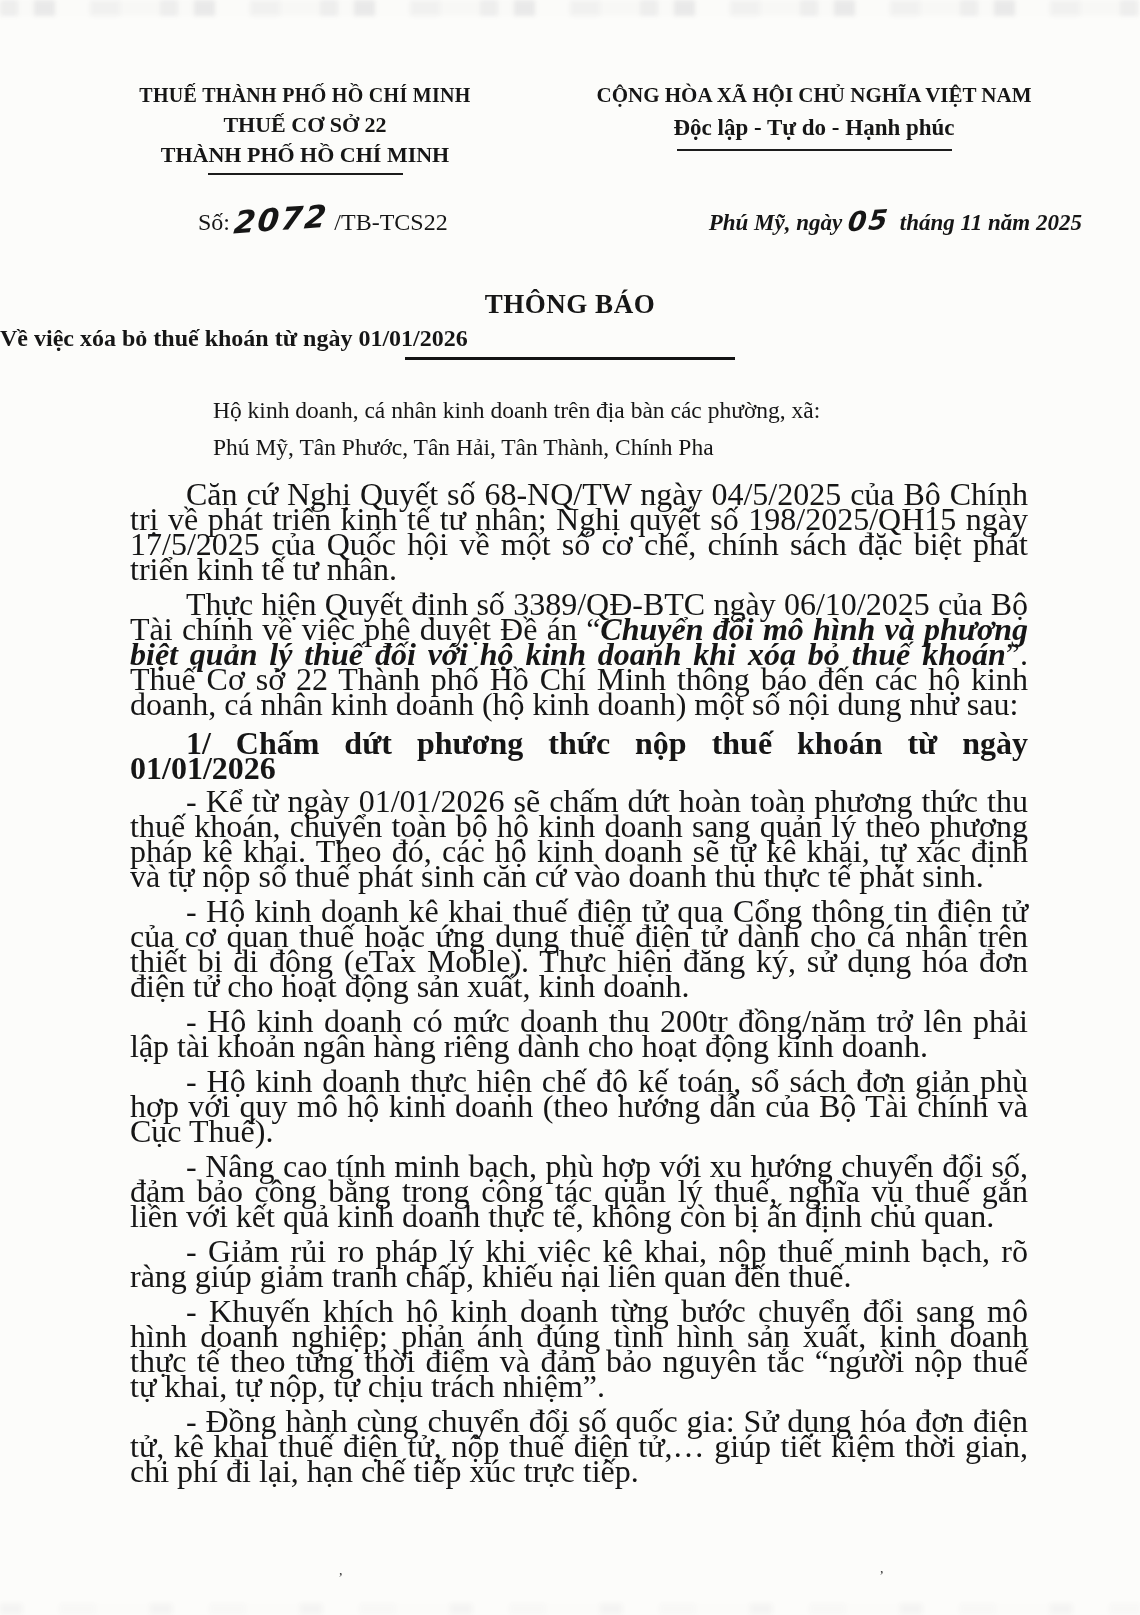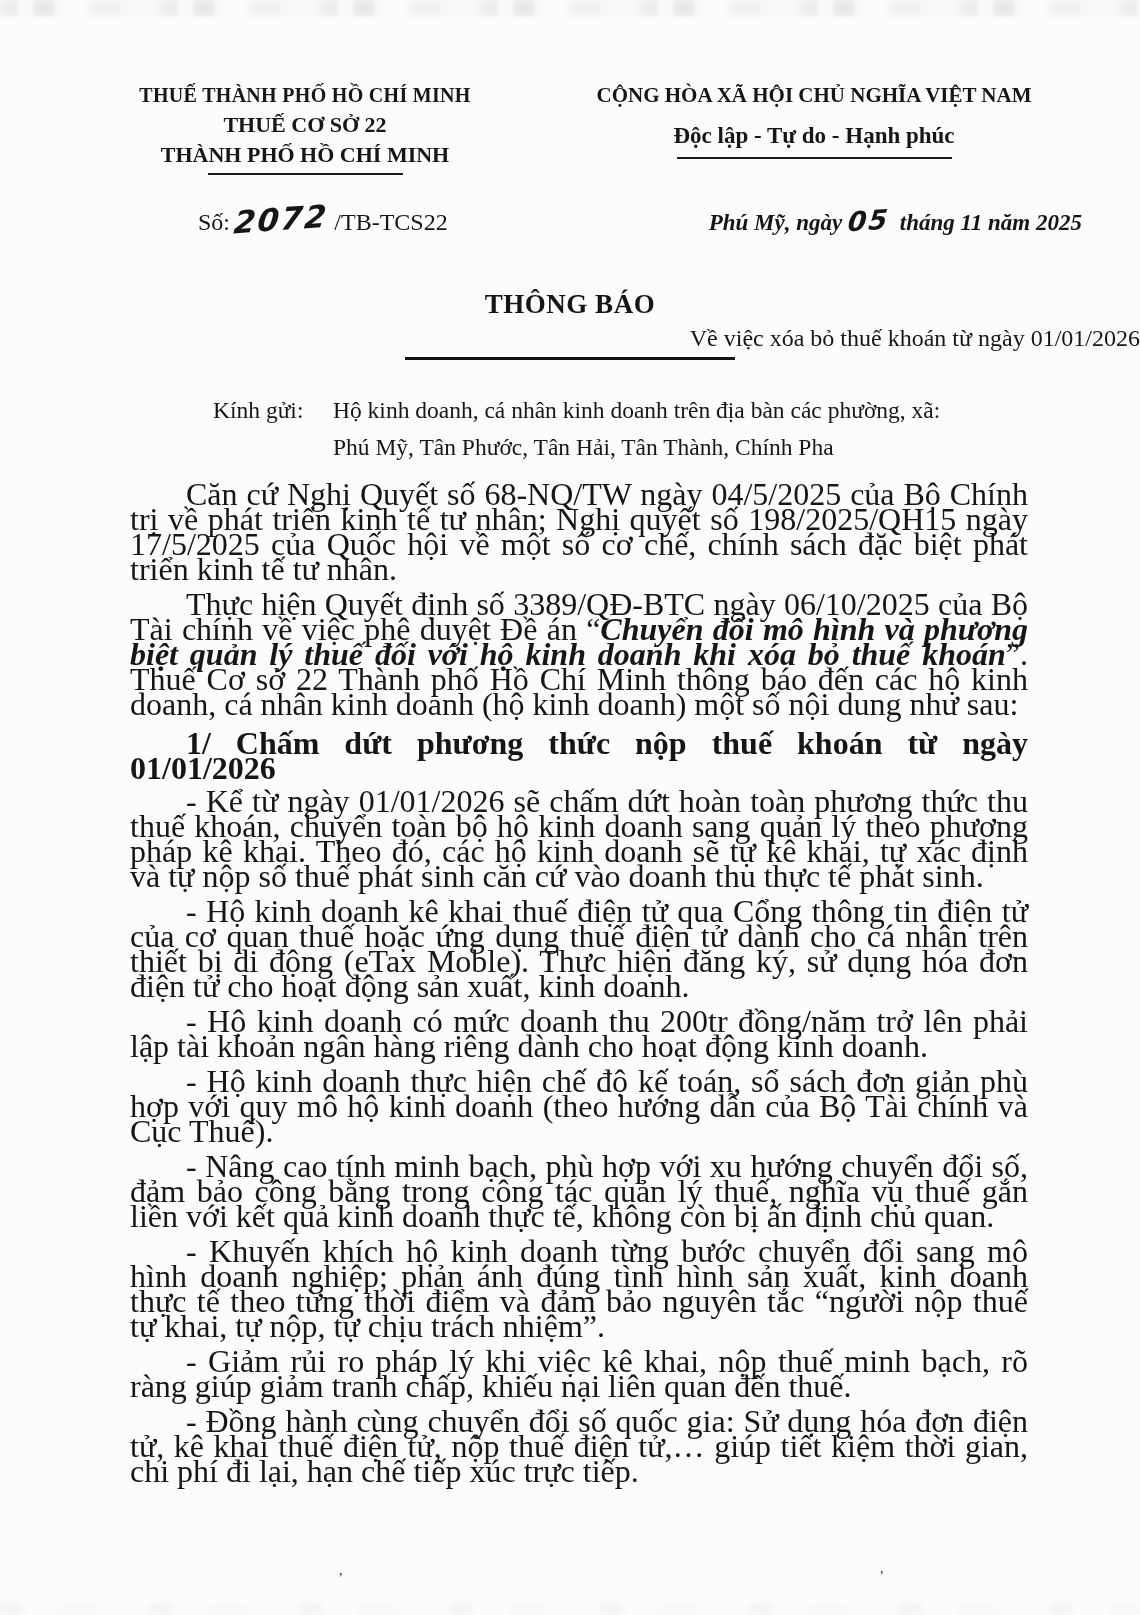--- a/index.html
+++ b/index.html
@@ -36,40 +36,40 @@
 
   
   .header-row { display:flex; padding:80px 55px 0 90px;gap:23px; }
   .org-block { width:430px; text-align:center; font-weight:bold; line-height:30px; }
   .org-line-1 { font-size:20px; letter-spacing:.3px; }
   .org-line-2 { font-size:22px; }
   .org-line-3 { font-size:22px; }
   .org-rule { width:195px; border-top:2px solid #1c1c1c; margin:3px auto 0; }
   .motto-block { flex:1; text-align:center; font-weight:bold; }
   .national-title { font-size:21px; line-height:30px; }
-  .motto { font-size:23px; line-height:32px; margin-top:10px; }
+  .motto { font-size:23px; line-height:32px; margin-top:2px; }
   .motto-rule { width:275px; border-top:2px solid #1c1c1c; margin:5px auto 0; }
 
   .meta-row { display:flex; justify-content:space-between; align-items:baseline;
               padding:26px 58px 0 198px; }
   .doc-number { font-size:24px; }
   .place-date { font-size:23px; font-style:italic; font-weight:bold; }
   .handwritten {
     display:inline-block;
     font-family:"DejaVu Sans","Liberation Sans",sans-serif;
     font-style:italic; font-weight:bold;
     transform:rotate(-4deg) skewX(-10deg);
     letter-spacing:2px;
   }
   .doc-number .handwritten { font-size:31px; margin:0 6px 0 4px; }
   .place-date .handwritten { font-size:27px; margin:0 10px 0 6px; }
 
   
   .title { text-align:center; font-weight:bold; font-size:27px; margin-top:52px; letter-spacing:.5px; }
-  .subtitle { text-align:right; font-weight:normal; font-size:24px; margin-top:5px; }
+  .subtitle { text-align:left; font-weight:bold; font-size:24px; margin-top:5px; }
   .subtitle-rule { width:330px; border-top:3px solid #141414; margin:5px auto 0; }
 
   
   .salutation { display:flex; margin:32px 105px 0 213px; font-size:23.5px; line-height:37px; }
   .salutation-label { flex:0 0 120px; }
   .salutation-text { flex:1; }
 
   
   .body { margin:16px 112px 0 130px; }
   .body p {
@@ -111,38 +111,37 @@
     <div class="place-date">
       <span>Phú Mỹ, ngày</span><span class="handwritten">05</span><span>tháng 11 năm 2025</span>
     </div>
   </div>
 
   <div class="title">THÔNG BÁO</div>
   <div class="subtitle">Về việc xóa bỏ thuế khoán từ ngày 01/01/2026</div>
   <div class="subtitle-rule"></div>
 
   <div class="salutation">
-    <div class="salutation-label">Kính gửi:</div>
     <div class="salutation-text">
       <div>Hộ kinh doanh, cá nhân kinh doanh trên địa bàn các phường, xã:</div>
       <div>Phú Mỹ, Tân Phước, Tân Hải, Tân Thành, Chính Pha</div>
     </div>
   </div>
 
   <div class="body">
 
     <p>Căn cứ Nghị Quyết số 68-NQ/TW ngày 04/5/2025 của Bộ Chính trị về phát triển kinh tế tư nhân; Nghị quyết số 198/2025/QH15 ngày 17/5/2025 của Quốc hội về một số cơ chế, chính sách đặc biệt phát triển kinh tế tư nhân.</p>
 
     <p><span>Thực hiện Quyết định số 3389/QĐ-BTC ngày 06/10/2025 của Bộ Tài chính về việc phê duyệt Đề án “</span><span class="quote-bold-italic">Chuyển đổi mô hình và phương biệt quản lý thuế đối với hộ kinh doanh khi xóa bỏ thuế khoán</span><span>”. Thuế Cơ sở 22 Thành phố Hồ Chí Minh thông báo đến các hộ kinh doanh, cá nhân kinh doanh (hộ kinh doanh) một số nội dung như sau:</span></p>
 
     <p class="heading">1/ Chấm dứt phương thức nộp thuế khoán từ ngày 01/01/2026</p>
     <p>- Kể từ ngày 01/01/2026 sẽ chấm dứt hoàn toàn phương thức thu thuế khoán, chuyển toàn bộ hộ kinh doanh sang quản lý theo phương pháp kê khai. Theo đó, các hộ kinh doanh sẽ tự kê khai, tự xác định và tự nộp số thuế phát sinh căn cứ vào doanh thu thực tế phát sinh.</p>
     <p>- Hộ kinh doanh kê khai thuế điện tử qua Cổng thông tin điện tử của cơ quan thuế hoặc ứng dụng thuế điện tử dành cho cá nhân trên thiết bị di động (eTax Moble). Thực hiện đăng ký, sử dụng hóa đơn điện tử cho hoạt động sản xuất, kinh doanh.</p>
     <p>- Hộ kinh doanh có mức doanh thu 200tr đồng/năm trở lên phải lập tài khoản ngân hàng riêng dành cho hoạt động kinh doanh.</p>
     <p>- Hộ kinh doanh thực hiện chế độ kế toán, sổ sách đơn giản phù hợp với quy mô hộ kinh doanh (theo hướng dẫn của Bộ Tài chính và Cục Thuế).</p>
 
     <p>- Nâng cao tính minh bạch, phù hợp với xu hướng chuyển đổi số, đảm bảo công bằng trong công tác quản lý thuế, nghĩa vụ thuế gắn liền với kết quả kinh doanh thực tế, không còn bị ấn định chủ quan.</p>
+    <p>- Giảm rủi ro pháp lý khi việc kê khai, nộp thuế minh bạch, rõ ràng giúp giảm tranh chấp, khiếu nại liên quan đến thuế.</p>
     <p>- Khuyến khích hộ kinh doanh từng bước chuyển đổi sang mô hình doanh nghiệp; phản ánh đúng tình hình sản xuất, kinh doanh thực tế theo từng thời điểm và đảm bảo nguyên tắc “người nộp thuế tự khai, tự nộp, tự chịu trách nhiệm”.</p>
-    <p>- Giảm rủi ro pháp lý khi việc kê khai, nộp thuế minh bạch, rõ ràng giúp giảm tranh chấp, khiếu nại liên quan đến thuế.</p>
     <p>- Đồng hành cùng chuyển đổi số quốc gia: Sử dụng hóa đơn điện tử, kê khai thuế điện tử, nộp thuế điện tử,… giúp tiết kiệm thời gian, chi phí đi lại, hạn chế tiếp xúc trực tiếp.</p>
 
   </div>
 </div>
 
 </body></html>

